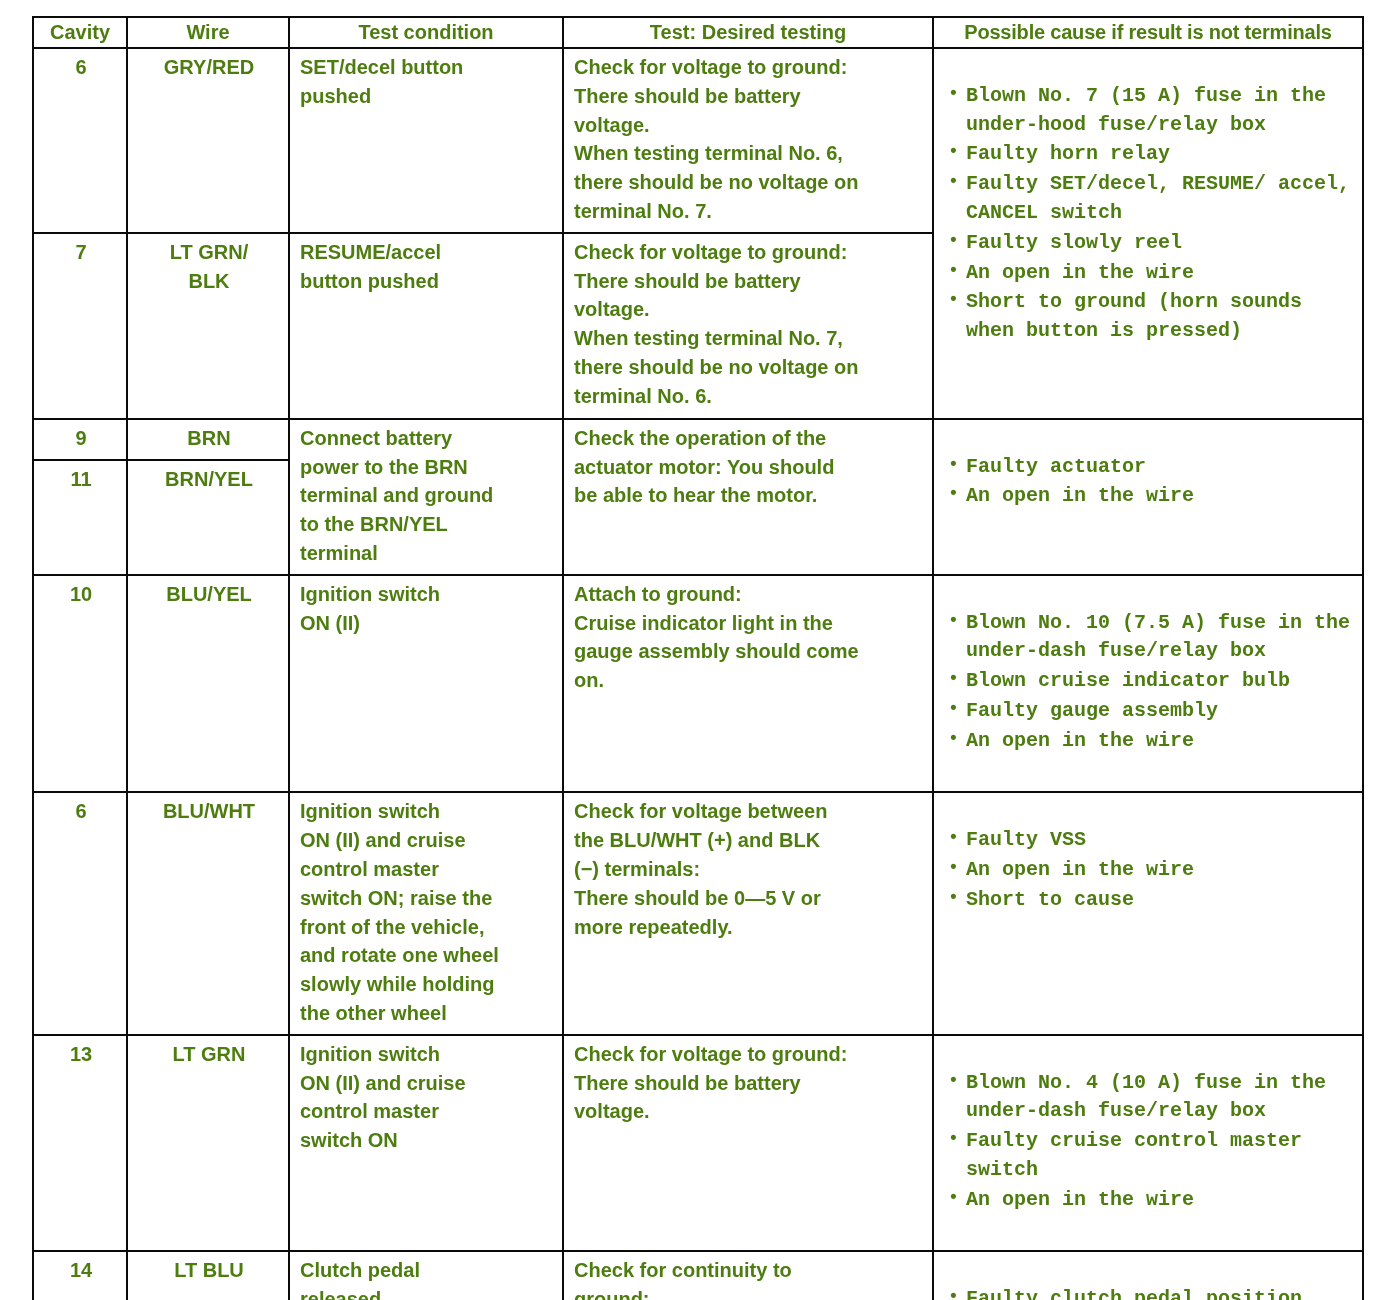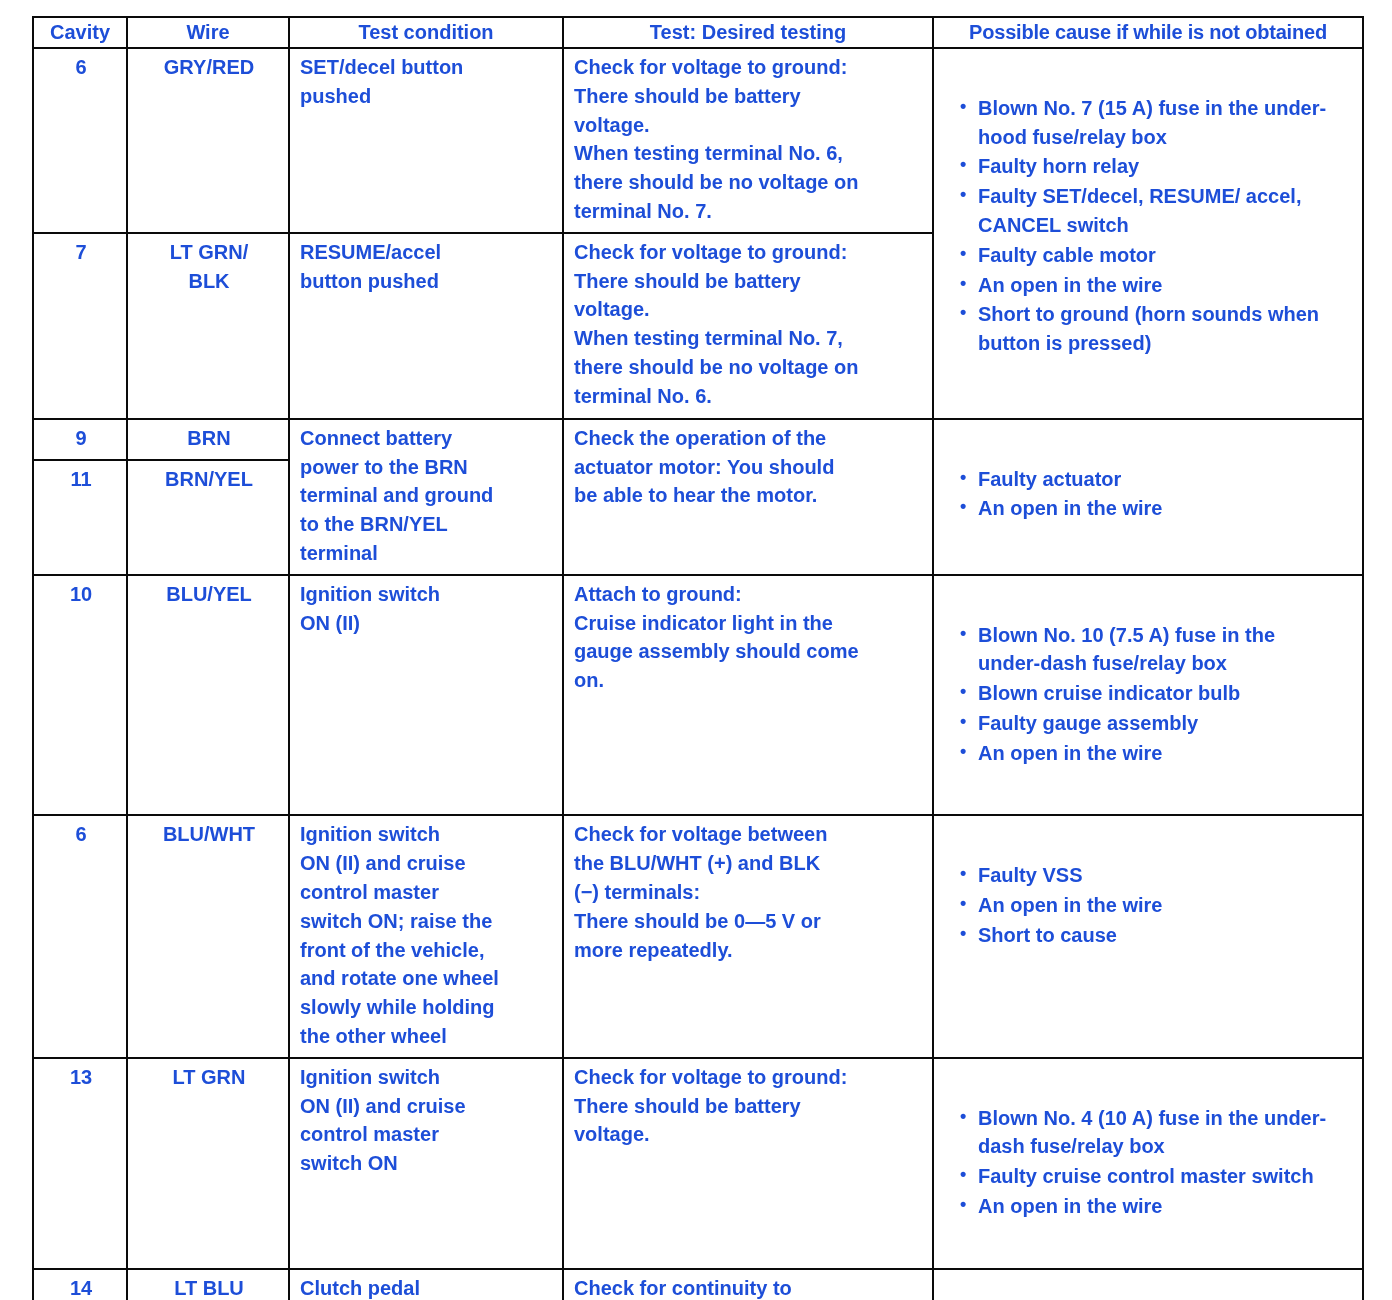--- a/index.html
+++ b/index.html
@@ -18,21 +18,21 @@
   table.wiring-table {
     border-collapse: collapse;
     width: 1330px;
     table-layout: fixed;
     background: #ffffff;
   }
   table.wiring-table th,
   table.wiring-table td {
     border: 2.5px solid #0a0a0a;
     vertical-align: top;
-    color: #1d4ed8;
+    color: #4d7c0f;
     font-weight: bold;
     box-sizing: border-box;
   }
   table.wiring-table th {
     font-size: 20px;
     padding: 3px 4px;
     text-align: center;
     line-height: 1.15;
   }
   th.th-small {
@@ -48,22 +48,23 @@
     padding: 4px 8px 6px 10px;
     white-space: pre-line;
   }
   td.cell-cavity, td.cell-wire {
     text-align: center;
     padding-left: 2px;
     padding-right: 2px;
   }
   ul.cause-list {
     list-style: none;
-    margin: 12px;
+    margin: 0;
     padding: 0;
+    font-family: Liberation Mono, monospace;
   }
   ul.cause-list li {
     position: relative;
     padding-left: 22px;
     margin: 0 0 1px 0;
     white-space: normal;
   }
   ul.cause-list li::before {
     content: "\2022";
     position: absolute;
@@ -92,38 +93,38 @@
       <col style="width:274px">
       <col style="width:370px">
       <col style="width:430px">
     </colgroup>
     <thead>
       <tr class="h-header">
         <th class="th-cavity">Cavity</th>
         <th>Wire</th>
         <th>Test condition</th>
         <th>Test: Desired testing</th>
-        <th class="th-small">Possible cause if while is not obtained</th>
+        <th class="th-small">Possible cause if result is not terminals</th>
       </tr>
     </thead>
     <tbody>
 
       <tr class="h-r6">
         <td class="cell-cavity">6</td>
         <td class="cell-wire">GRY/RED</td>
         <td>SET/decel button
 pushed</td>
         <td>Check for voltage to ground:
 There should be battery
 voltage.
 When testing terminal No. 6,
 there should be no voltage on
 terminal No. 7.</td>
         <td rowspan="2">
-          <ul class="cause-list"><li>Blown No. 7 (15 A) fuse in the under-hood fuse/relay box</li><li>Faulty horn relay</li><li>Faulty SET/decel, RESUME/ accel, CANCEL switch</li><li>Faulty cable motor</li><li>An open in the wire</li><li>Short to ground (horn sounds when button is pressed)</li></ul>
+          <ul class="cause-list"><li>Blown No. 7 (15 A) fuse in the under-hood fuse/relay box</li><li>Faulty horn relay</li><li>Faulty SET/decel, RESUME/ accel, CANCEL switch</li><li>Faulty slowly reel</li><li>An open in the wire</li><li>Short to ground (horn sounds when button is pressed)</li></ul>
         </td>
       </tr>
 
       <tr class="h-r7">
         <td class="cell-cavity">7</td>
         <td class="cell-wire">LT GRN/
 BLK</td>
         <td>RESUME/accel
 button pushed</td>
         <td>Check for voltage to ground:

